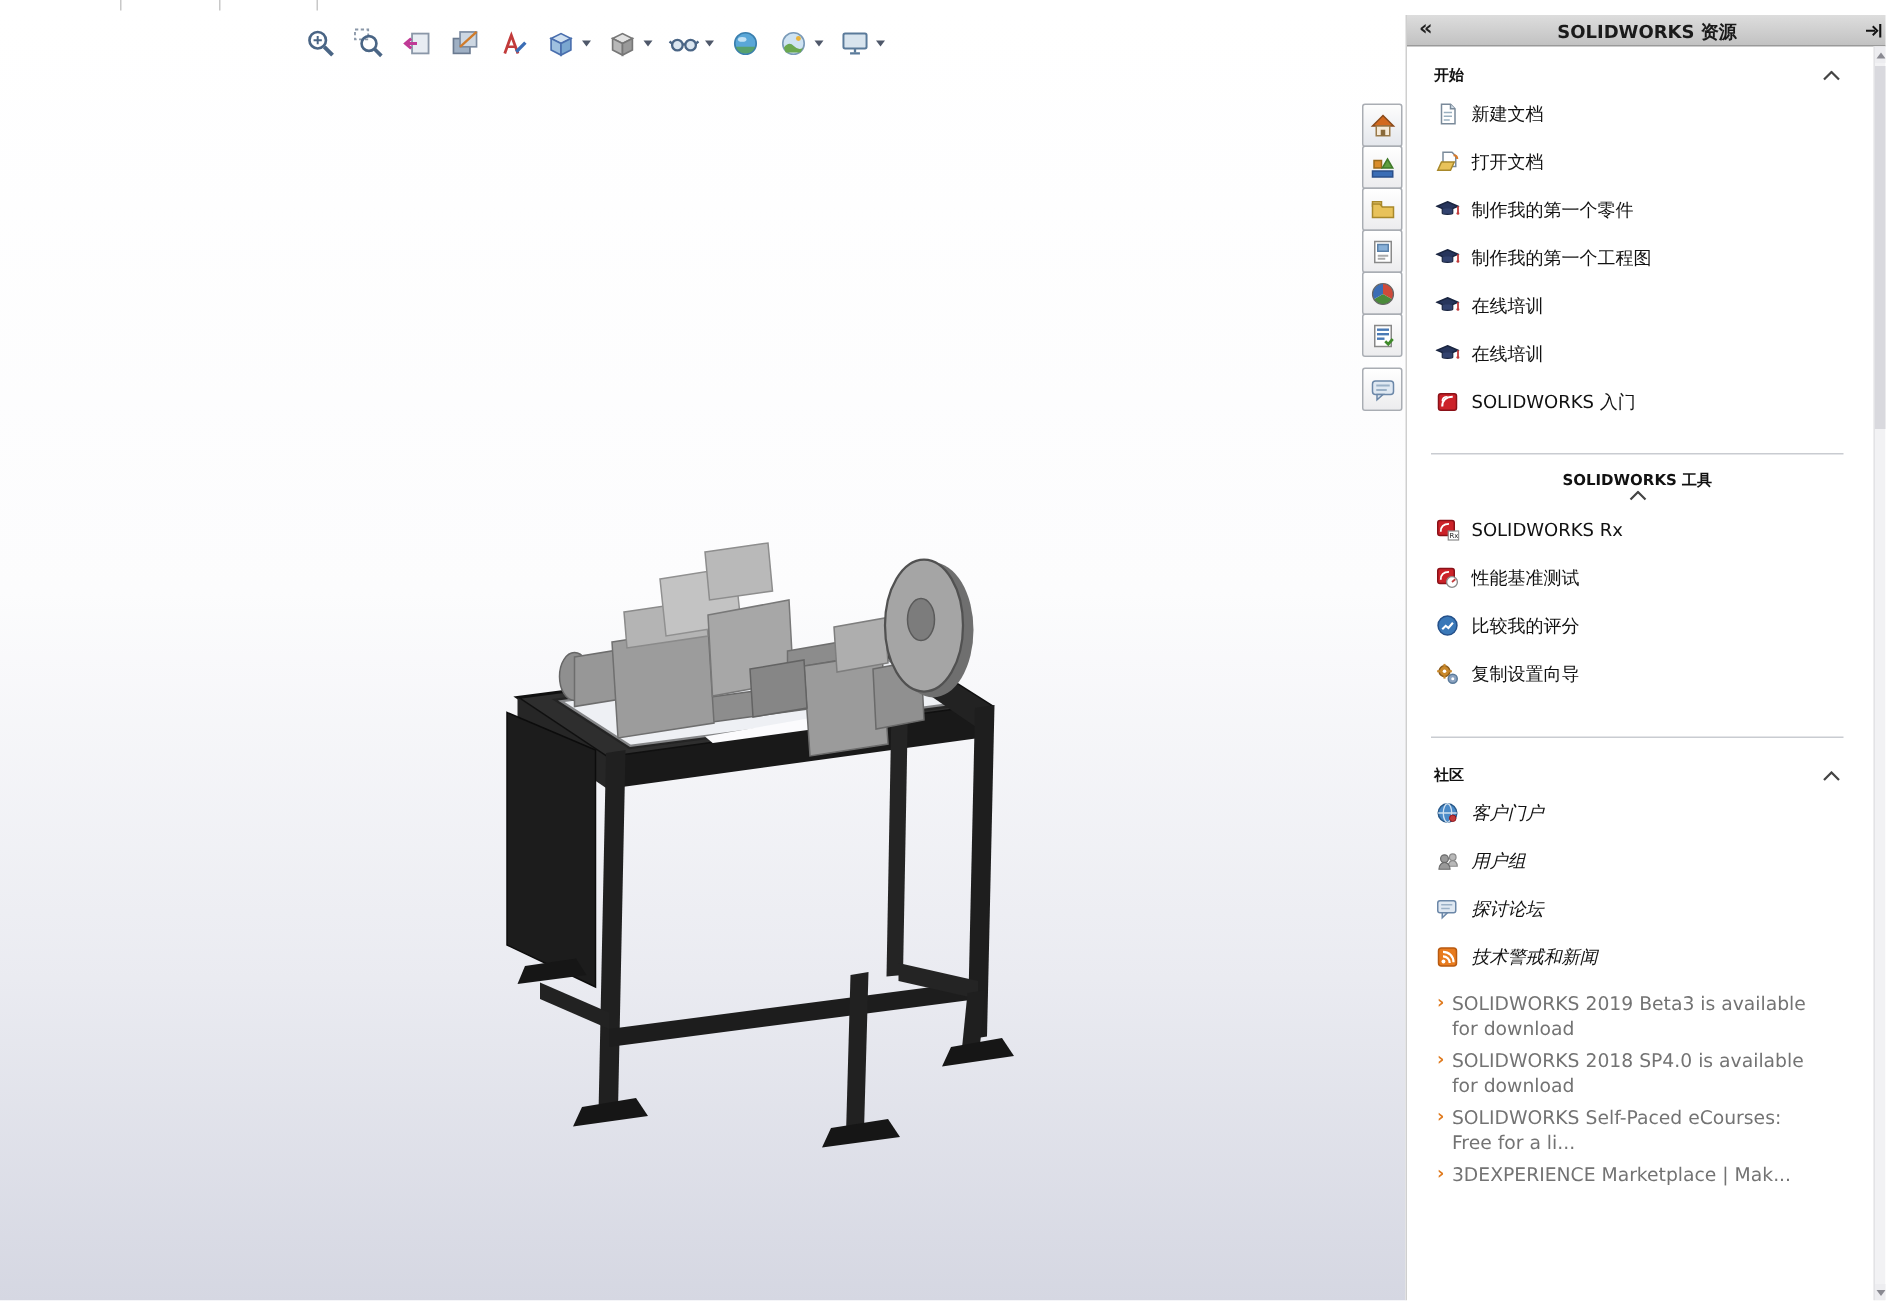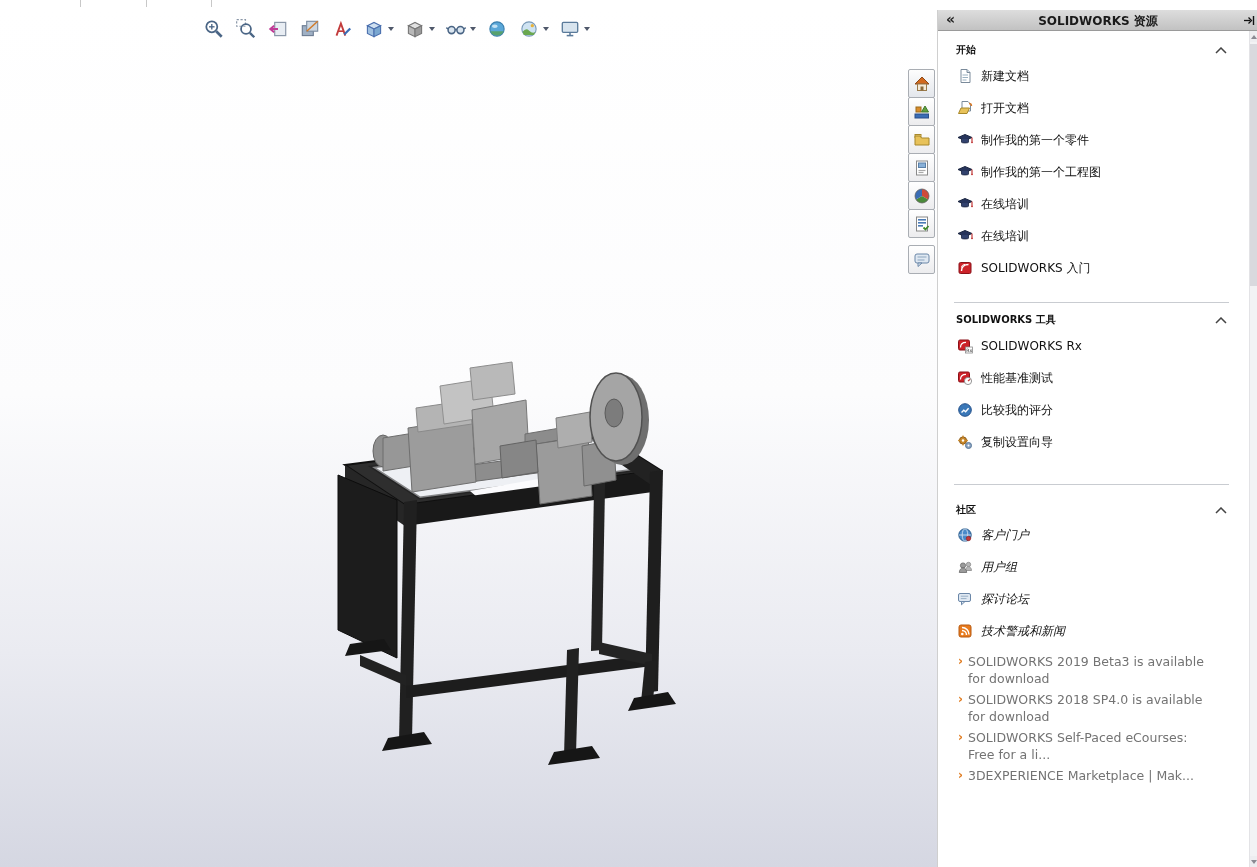--- a/index.html
+++ b/index.html
@@ -35,21 +35,21 @@
     border-left:1px solid #cfcfcf;box-sizing:border-box;}
   .tp-header{position:absolute;left:0;top:0;width:320px;height:21px;
     background:linear-gradient(180deg,#dddddd,#c2c2c2);border-bottom:1px solid #9a9a9a;box-sizing:border-box;}
   .tp-title{position:absolute;left:0;right:0;top:3px;text-align:center;font-size:12px;font-weight:bold;color:#1a1a1a;}
   .collapse-arrow{position:absolute;left:8px;top:1px;font-size:14px;font-weight:bold;color:#222;cursor:pointer;}
   .pin{position:absolute;right:3px;top:4px;cursor:pointer;}
   .tp-body{position:absolute;left:0;right:8px;top:21px;bottom:0;overflow:hidden;padding-left:16px;}
 
   .sec-head{display:flex;justify-content:space-between;align-items:center;
     margin:12px 22px 0 2px;font-size:10px;font-weight:bold;color:#111;}
-  .sec-head.mt1{margin-top:10px;}
+  .sec-head.mt1{margin-top:10px;flex-direction:column;}
   .sec-head.mt2{margin-top:18px;}
   .chev{cursor:pointer;}
   .items{margin-top:3px;}
   .items.tight{margin-top:2px;font-style:italic;}
   .item{height:32px;display:flex;align-items:center;gap:8px;padding-left:2px;font-size:12px;color:#111;cursor:pointer;}
   .item .ic{width:17px;height:17px;flex:0 0 17px;display:flex;align-items:center;justify-content:center;}
   .divider{height:1px;background:#c9ccd1;margin:18px 20px 0 0;}
   .divider.d2{margin-top:26px;}
 
   .newslist{margin-top:4px;}

